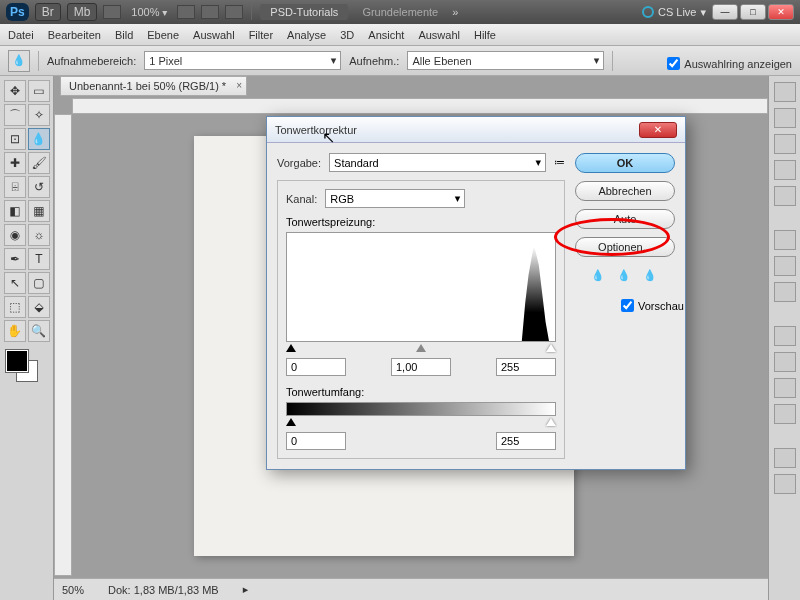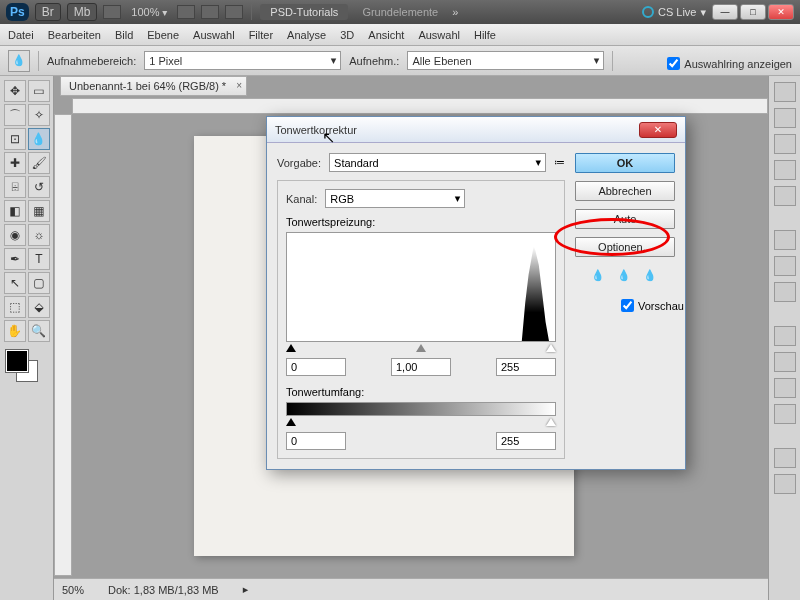--- a/index.html
+++ b/index.html
@@ -63,21 +63,21 @@
 .hist-peak { position: absolute; right: 6px; bottom: 0; width: 34px; height: 95px; background: linear-gradient(to top, #000 0%, #000 30%, transparent 100%); clip-path: polygon(20% 100%, 30% 60%, 40% 30%, 50% 10%, 55% 0%, 60% 5%, 70% 20%, 80% 50%, 90% 80%, 100% 100%); }
 .slider-row { display: flex; justify-content: space-between; margin-top: 2px; position: relative; height: 10px; }
 .tri { width: 0; height: 0; border-left: 5px solid transparent; border-right: 5px solid transparent; }
 .tri.black { border-bottom: 8px solid #000; }
 .tri.gray { border-bottom: 8px solid #888; }
 .tri.white { border-bottom: 8px solid #fff; filter: drop-shadow(0 0 1px #666); }
 .val-row { display: flex; gap: 6px; margin-top: 4px; }
 .val-row input { width: 60px; border: 1px solid #999; padding: 2px 4px; text-align: left; }
 .val-row .sp2 { flex: 1; }
 .grad { width: 100%; height: 14px; background: linear-gradient(to right, #000, #fff); border: 1px solid #999; margin-top: 4px; }
-.btn { background: linear-gradient(#fdfdfd,#e4e4e4); border: 1px solid #888; border-radius: 1px; padding: 3px 0; text-align: center; color: #222; }
+.btn { background: linear-gradient(#fdfdfd,#e4e4e4); border: 1px solid #888; border-radius: 10px; padding: 3px 0; text-align: center; color: #222; }
 .btn.ok { background: linear-gradient(#bfe8ff,#8ecff5); border-color: #3a80b8; font-weight: bold; }
 .ellipse { position: absolute; border: 3px solid #e00; border-radius: 50%; width: 116px; height: 38px; top: 218px; left: 554px; z-index: 200; pointer-events: none; }
 .eyedrops { display: flex; gap: 10px; justify-content: center; margin-top: 4px; }
 .eyed { width: 16px; height: 16px; color: #333; }
 .chk { display: flex; align-items: center; gap: 4px; margin-top: 6px; padding-left: 46px; }
 .cursor { position: absolute; top: 128px; left: 322px; z-index: 300; font-size: 16px; color: #000; pointer-events: none; }
 </style>
 </head>
 <body>
 
@@ -161,21 +161,21 @@
     <div class="tool-cell">⬙</div>
     <div class="tool-cell">✋</div>
     <div class="tool-cell">🔍</div>
     <div class="swatch">
       <div class="sw-bg"></div>
       <div class="sw-fg"></div>
     </div>
   </div>
 
   <div class="canvas-zone">
-    <div class="doc-tab"><span>Unbenannt-1 bei 64% (RGB/8) *</span><span class="x">×</span></div>
+    <div class="doc-tab"><span>Unbenannt-1 bei 50% (RGB/1) *</span><span class="x">×</span></div>
     <div class="ruler-h"></div>
     <div class="ruler-v"></div>
     <div class="canvas"></div>
     <div class="statusbar">
       <span>50%</span>
       <span>Dok: 1,83 MB/1,83 MB</span>
       <span>▸</span>
     </div>
   </div>
 

